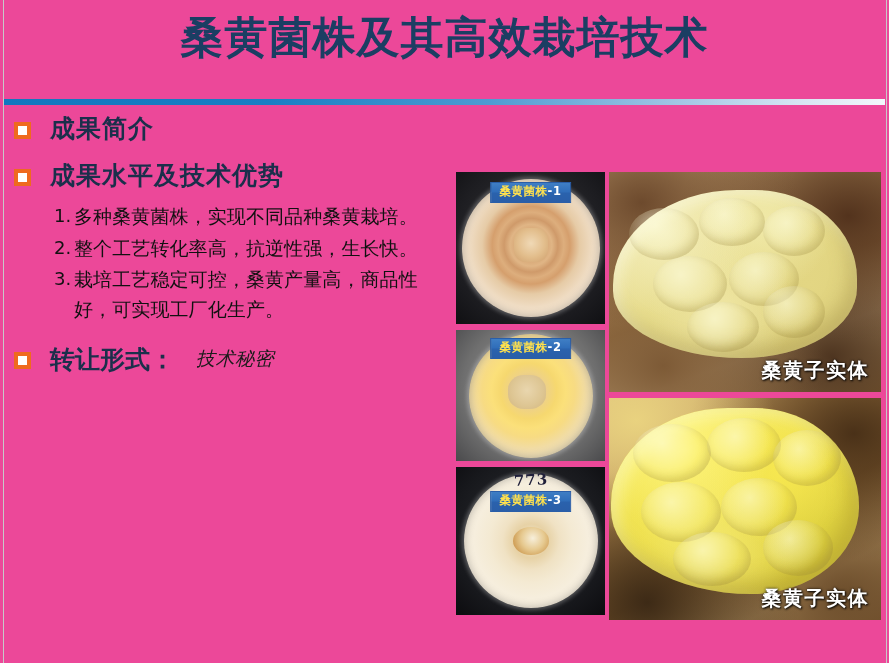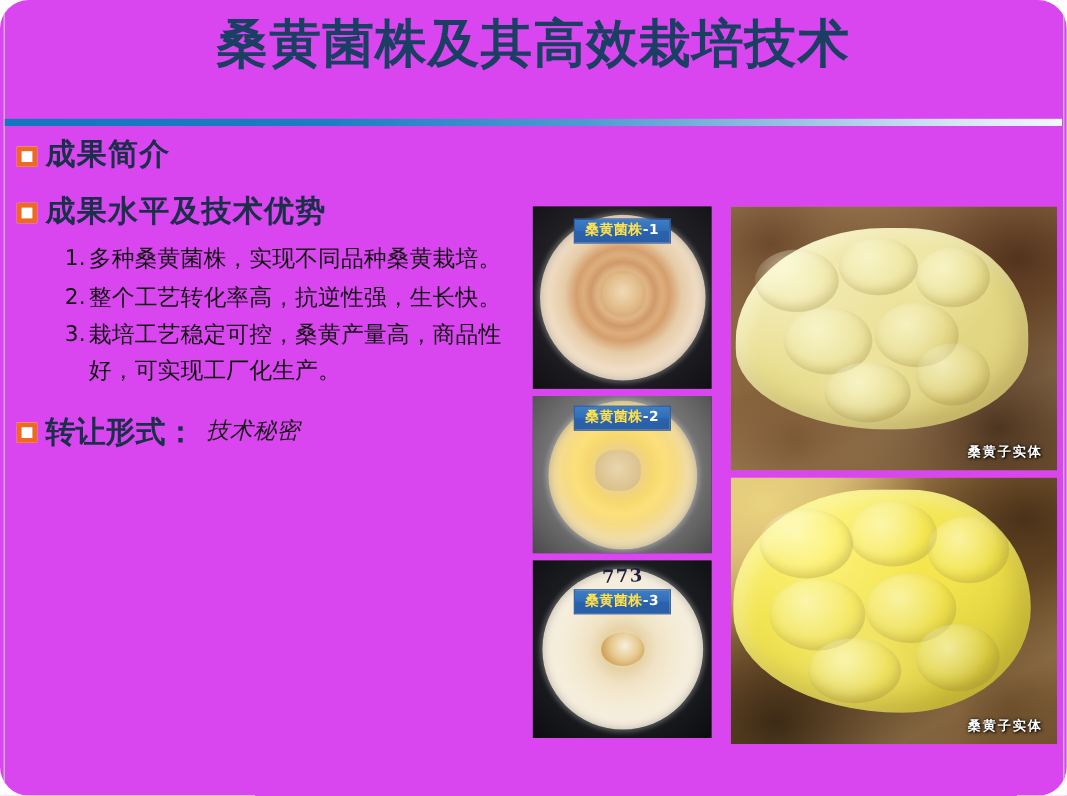--- a/index.html
+++ b/index.html
@@ -8,24 +8,23 @@
     padding: 0;
     background: #ffffff;
   }
   body {
     font-family: "DejaVu Sans", "Liberation Sans", sans-serif;
   }
   .slide {
     position: relative;
     width: 889px;
     height: 663px;
-    background: #d946ef;
+    background: #ec4899;
     overflow: hidden;
     box-sizing: border-box;
-    border-radius: 24px;
   }
   
   .edge-line {
     position: absolute;
     top: 0;
     bottom: 0;
     width: 1px;
     background: #c8c8c8;
   }
   .edge-line.left  { left: 3px; }
@@ -67,21 +66,21 @@
   .left-col {
     position: absolute;
     left: 14px;
     top: 112px;
     width: 434px;
   }
 
   .section-head {
     display: flex;
     align-items: center;
-    gap: 7px;
+    gap: 19px;
     margin: 0;
   }
   .sq-bullet {
     width: 17px;
     height: 17px;
     box-sizing: border-box;
     border: 4px solid #ef6a1e;
     background: #ffffff;
     flex: 0 0 auto;
     margin-top: 3px;
@@ -133,21 +132,21 @@
     top: 0;
     font-size: 18px;
   }
 
   .gap-1 { height: 14px; }
   .gap-2 { height: 16px; }
 
   
   .dish-col {
     position: absolute;
-    left: 444px;
+    left: 456px;
     top: 172px;
     width: 149px;
   }
   .photo {
     position: relative;
     overflow: hidden;
     background: #2b2b2b;
   }
   .dish-photo { width: 149px; margin-bottom: 6px; }
   .dish-1 { height: 152px; }
@@ -324,21 +323,21 @@
     position: absolute;
     border-radius: 50%;
     background: radial-gradient(circle at 38% 34%, rgba(255,255,225,0.55) 0%, rgba(255,255,225,0) 62%);
     box-shadow: inset -3px -4px 8px rgba(150,130,60,0.32);
   }
 
   .fruit-caption {
     position: absolute;
     right: 12px;
     bottom: 8px;
-    font-size: 11px;
+    font-size: 20px;
     font-weight: bold;
     color: #ffffff;
     letter-spacing: 1.5px;
     text-shadow: 0 0 3px rgba(0,0,0,0.85), 1px 1px 2px rgba(0,0,0,0.9);
   }
 </style>
 </head>
 <body>
 
 <div class="slide">

